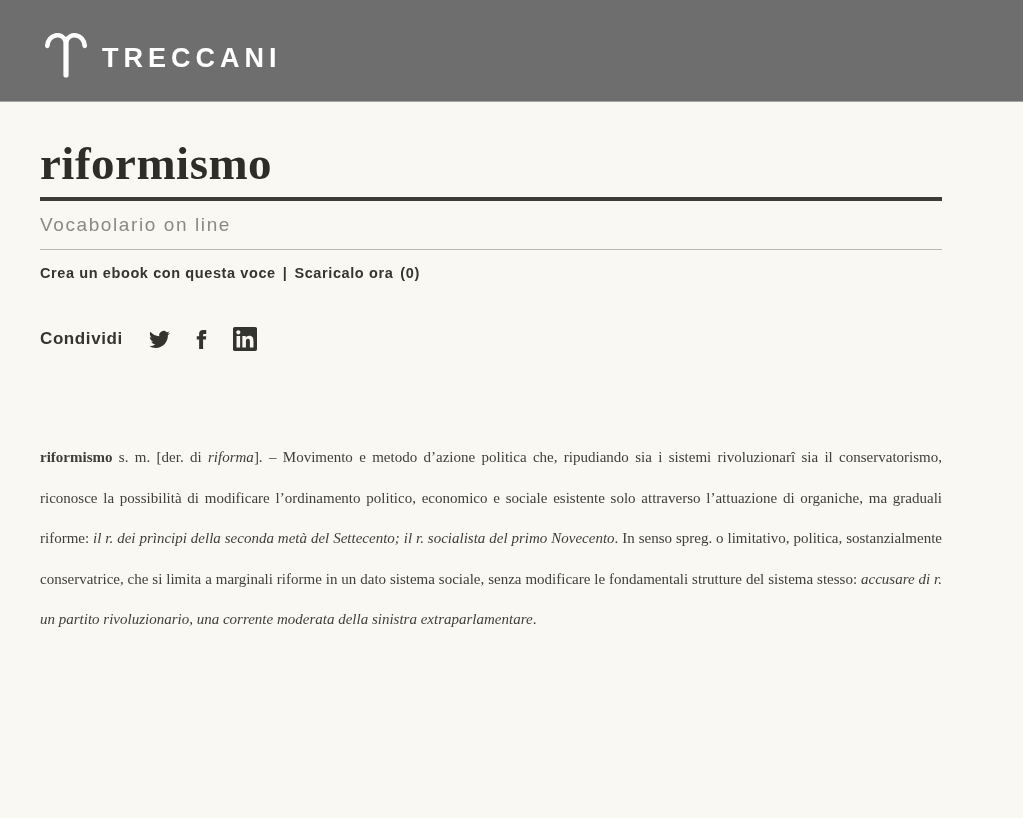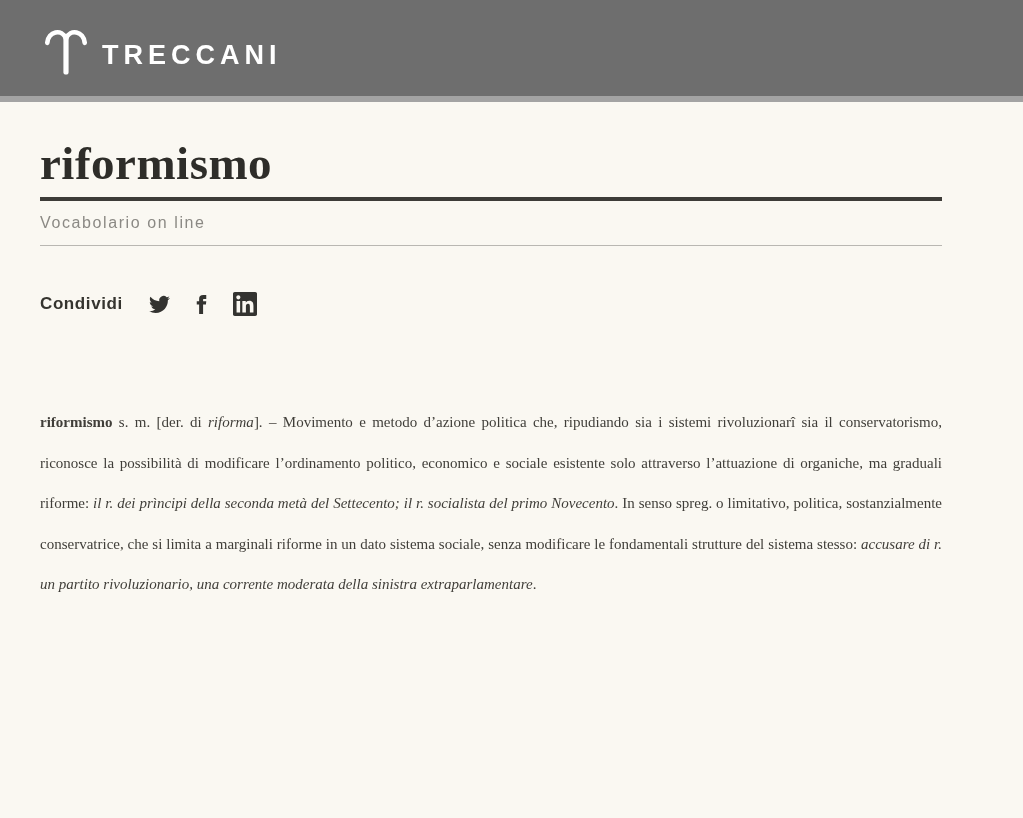--- a/index.html
+++ b/index.html
@@ -12,21 +12,21 @@
     color: #3a3935;
   }
 
   
   .site-header {
     height: 102px;
     background: #6e6e6e;
     display: flex;
     align-items: center;
     padding: 0 40px;
-    border-bottom: 6px solid #a3a3a3;
+    border-bottom: 1px solid #a3a3a3;
   }
   .logo {
     display: flex;
     align-items: flex-start;
     gap: 10px;
     text-decoration: none;
     cursor: pointer;
   }
   .logo-mark { width: 52px; height: 56px; display: block; }
   .logo-text {
@@ -48,21 +48,21 @@
     font-size: 47px;
     line-height: 1.0;
     color: #2e2d29;
     letter-spacing: 0.5px;
     padding-bottom: 10px;
     border-bottom: 4px solid #3d3c38;
   }
 
   .subtitle {
     margin-top: 13px;
-    font-size: 16px;
+    font-size: 19px;
     letter-spacing: 1.6px;
     color: #8b8984;
     padding-bottom: 13px;
     border-bottom: 1px solid #b9b7b2;
   }
 
   .ebook-row {
     margin-top: 15px;
     font-size: 14.5px;
     font-weight: bold;
@@ -120,20 +120,26 @@
     <span class="logo-text">TRECCANI</span>
   </a>
 </header>
 
 <main class="main">
 
   <h1 class="page-title">riformismo</h1>
 
   <div class="subtitle">Vocabolario on line</div>
 
+  <div class="ebook-row">
+    <a>Crea un ebook con questa voce</a>
+    <span>|</span>
+    <a>Scaricalo ora</a>
+    <span>(0)</span>
+  </div>
 
   <div class="share-row">
     <span class="share-label">Condividi</span>
 
     <a class="share-icon" title="Twitter">
       <svg width="21" height="21" viewBox="0 0 24 24" fill="#333330" xmlns="http://www.w3.org/2000/svg">
         <path d="M23.953 4.57a10 10 0 01-2.825.775 4.958 4.958 0 002.163-2.723c-.951.555-2.005.959-3.127 1.184a4.92 4.92 0 00-8.384 4.482C7.69 8.095 4.067 6.13 1.64 3.162a4.822 4.822 0 00-.666 2.475c0 1.71.87 3.213 2.188 4.096a4.904 4.904 0 01-2.228-.616v.06a4.923 4.923 0 003.946 4.827 4.996 4.996 0 01-2.212.085 4.936 4.936 0 004.604 3.417A9.867 9.867 0 010 19.54a13.995 13.995 0 007.557 2.209c9.053 0 13.998-7.496 13.998-13.985 0-.21 0-.42-.015-.63A9.935 9.935 0 0024 4.59z"></path>
       </svg>
     </a>
 

